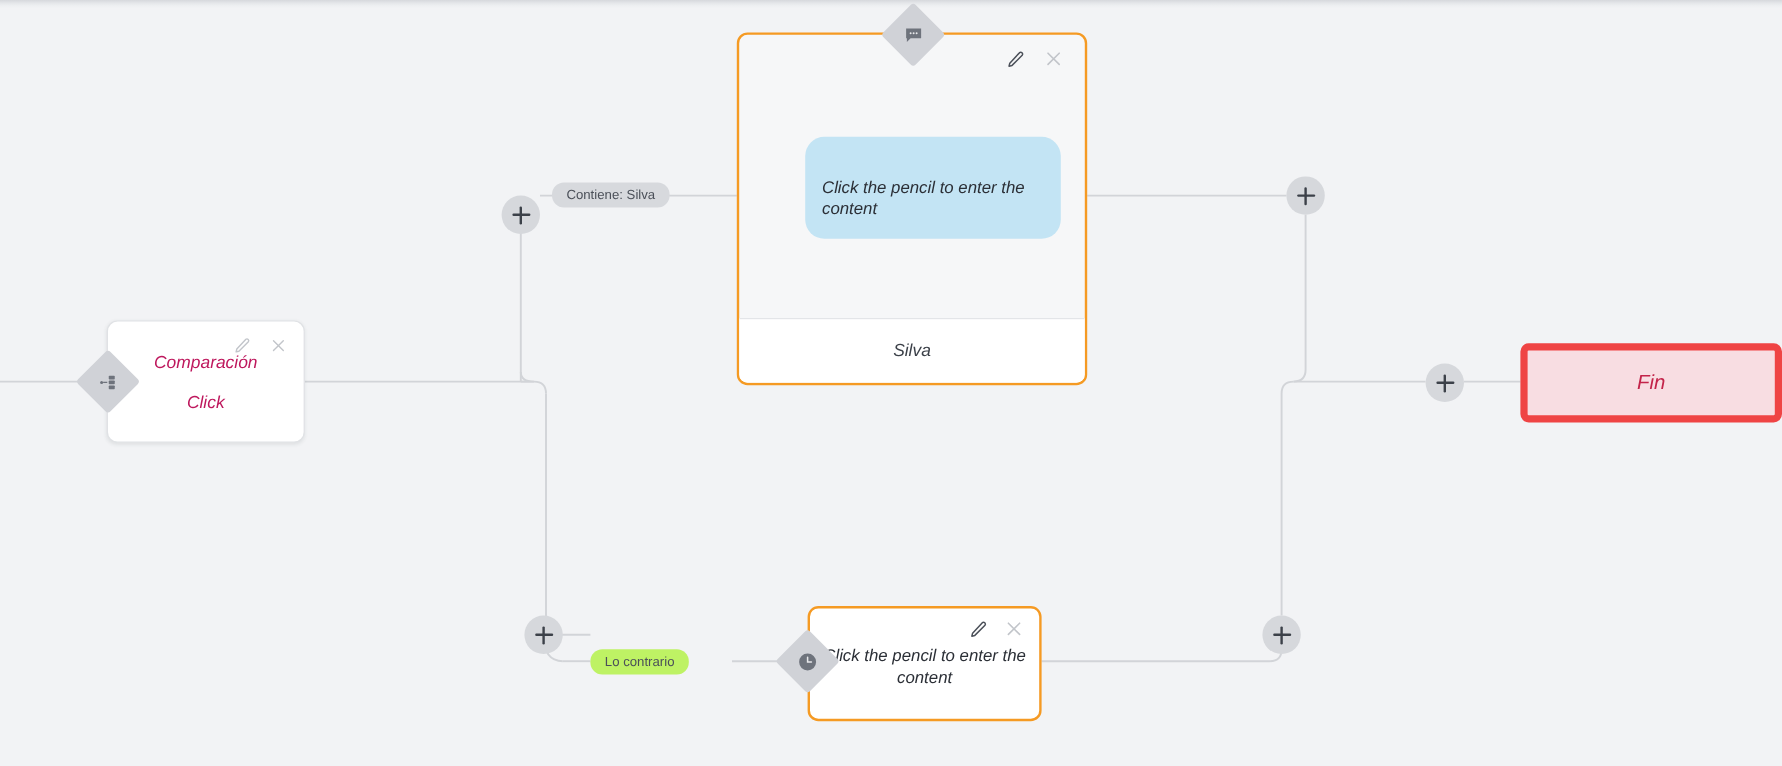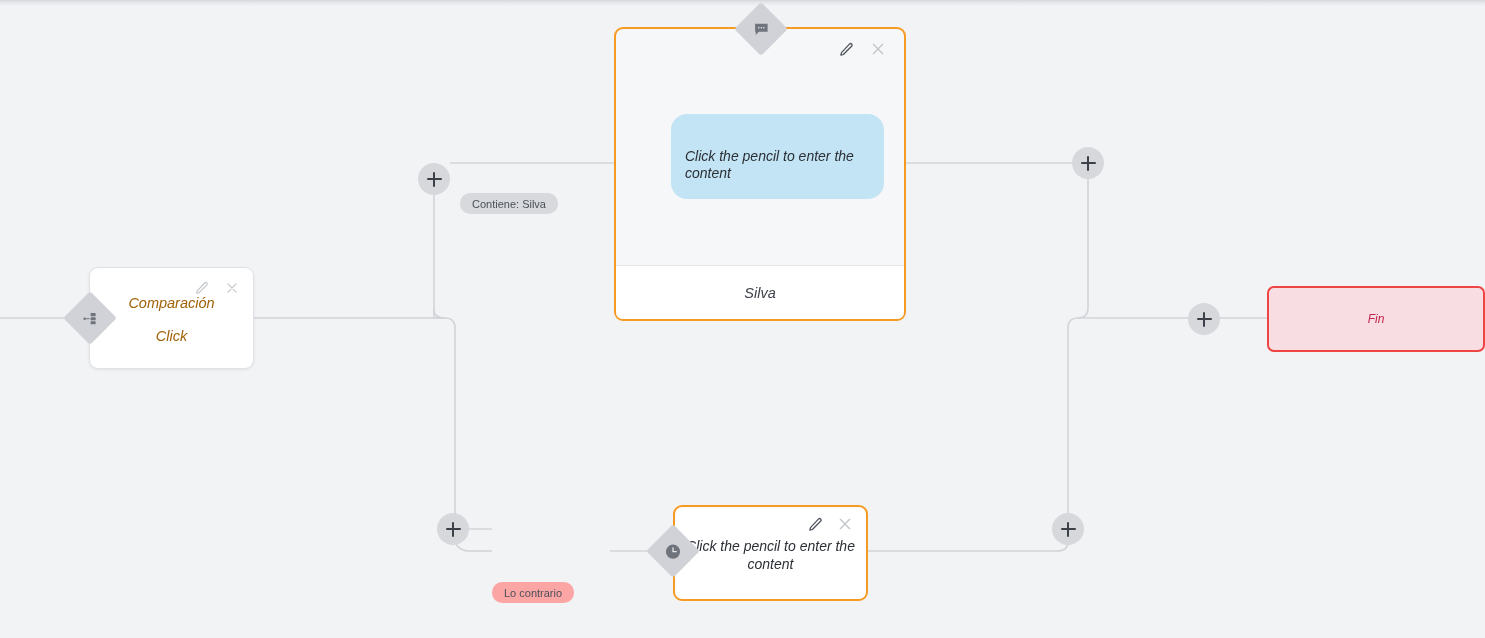--- a/index.html
+++ b/index.html
@@ -65,21 +65,21 @@
     top: 13px;
     display: flex;
     align-items: center;
     gap: 16px;
   }
   .cmp-body {
     position: absolute;
     left: 0; right: 0;
     top: 28px;
     text-align: center;
-    color: #a16207;
+    color: #be185d;
     font-size: 14.5px;
     line-height: 1.0;
   }
   .cmp-body .l1 { display: block; margin-bottom: 18px; }
   .cmp-body .l2 { display: block; }
 
   
   .diamond {
     position: absolute;
     width: 38px;
@@ -177,27 +177,27 @@
     line-height: 1.3;
   }
 
   
   .fin-node {
     left: 1267px;
     top: 286px;
     width: 218px;
     height: 66px;
     background: #f8dde2;
-    border: 2px solid #ef4444;
+    border: 6px solid #ef4444;
     border-radius: 7px;
     display: flex;
     align-items: center;
     justify-content: center;
     color: #c3244a;
-    font-size: 12px;
+    font-size: 17px;
   }
 
   
   .plus-btn {
     position: absolute;
     width: 32px;
     height: 32px;
     border-radius: 50%;
     background: #d6d8dc;
     display: flex;
@@ -226,33 +226,32 @@
     position: absolute;
     display: flex;
     align-items: center;
     justify-content: center;
     border-radius: 10px;
     font-size: 11px;
     color: #4b5059;
     white-space: nowrap;
     box-sizing: border-box;
     padding: 0 12px;
-    margin-top: 41px;
   }
   #label-contiene {
     left: 460px;
     top: 152px;
     height: 21px;
     background: #d7d9dd;
   }
   #label-contrario {
     left: 492px;
     top: 541px;
     height: 21px;
-    background: #fca5a5;
+    background: #bef264;
   }
 
   .icon { display: inline-flex; align-items: center; justify-content: center; }
   .icon-btn { cursor: pointer; }
 </style>
 </head>
 <body>
 
 <div id="canvas">
 

